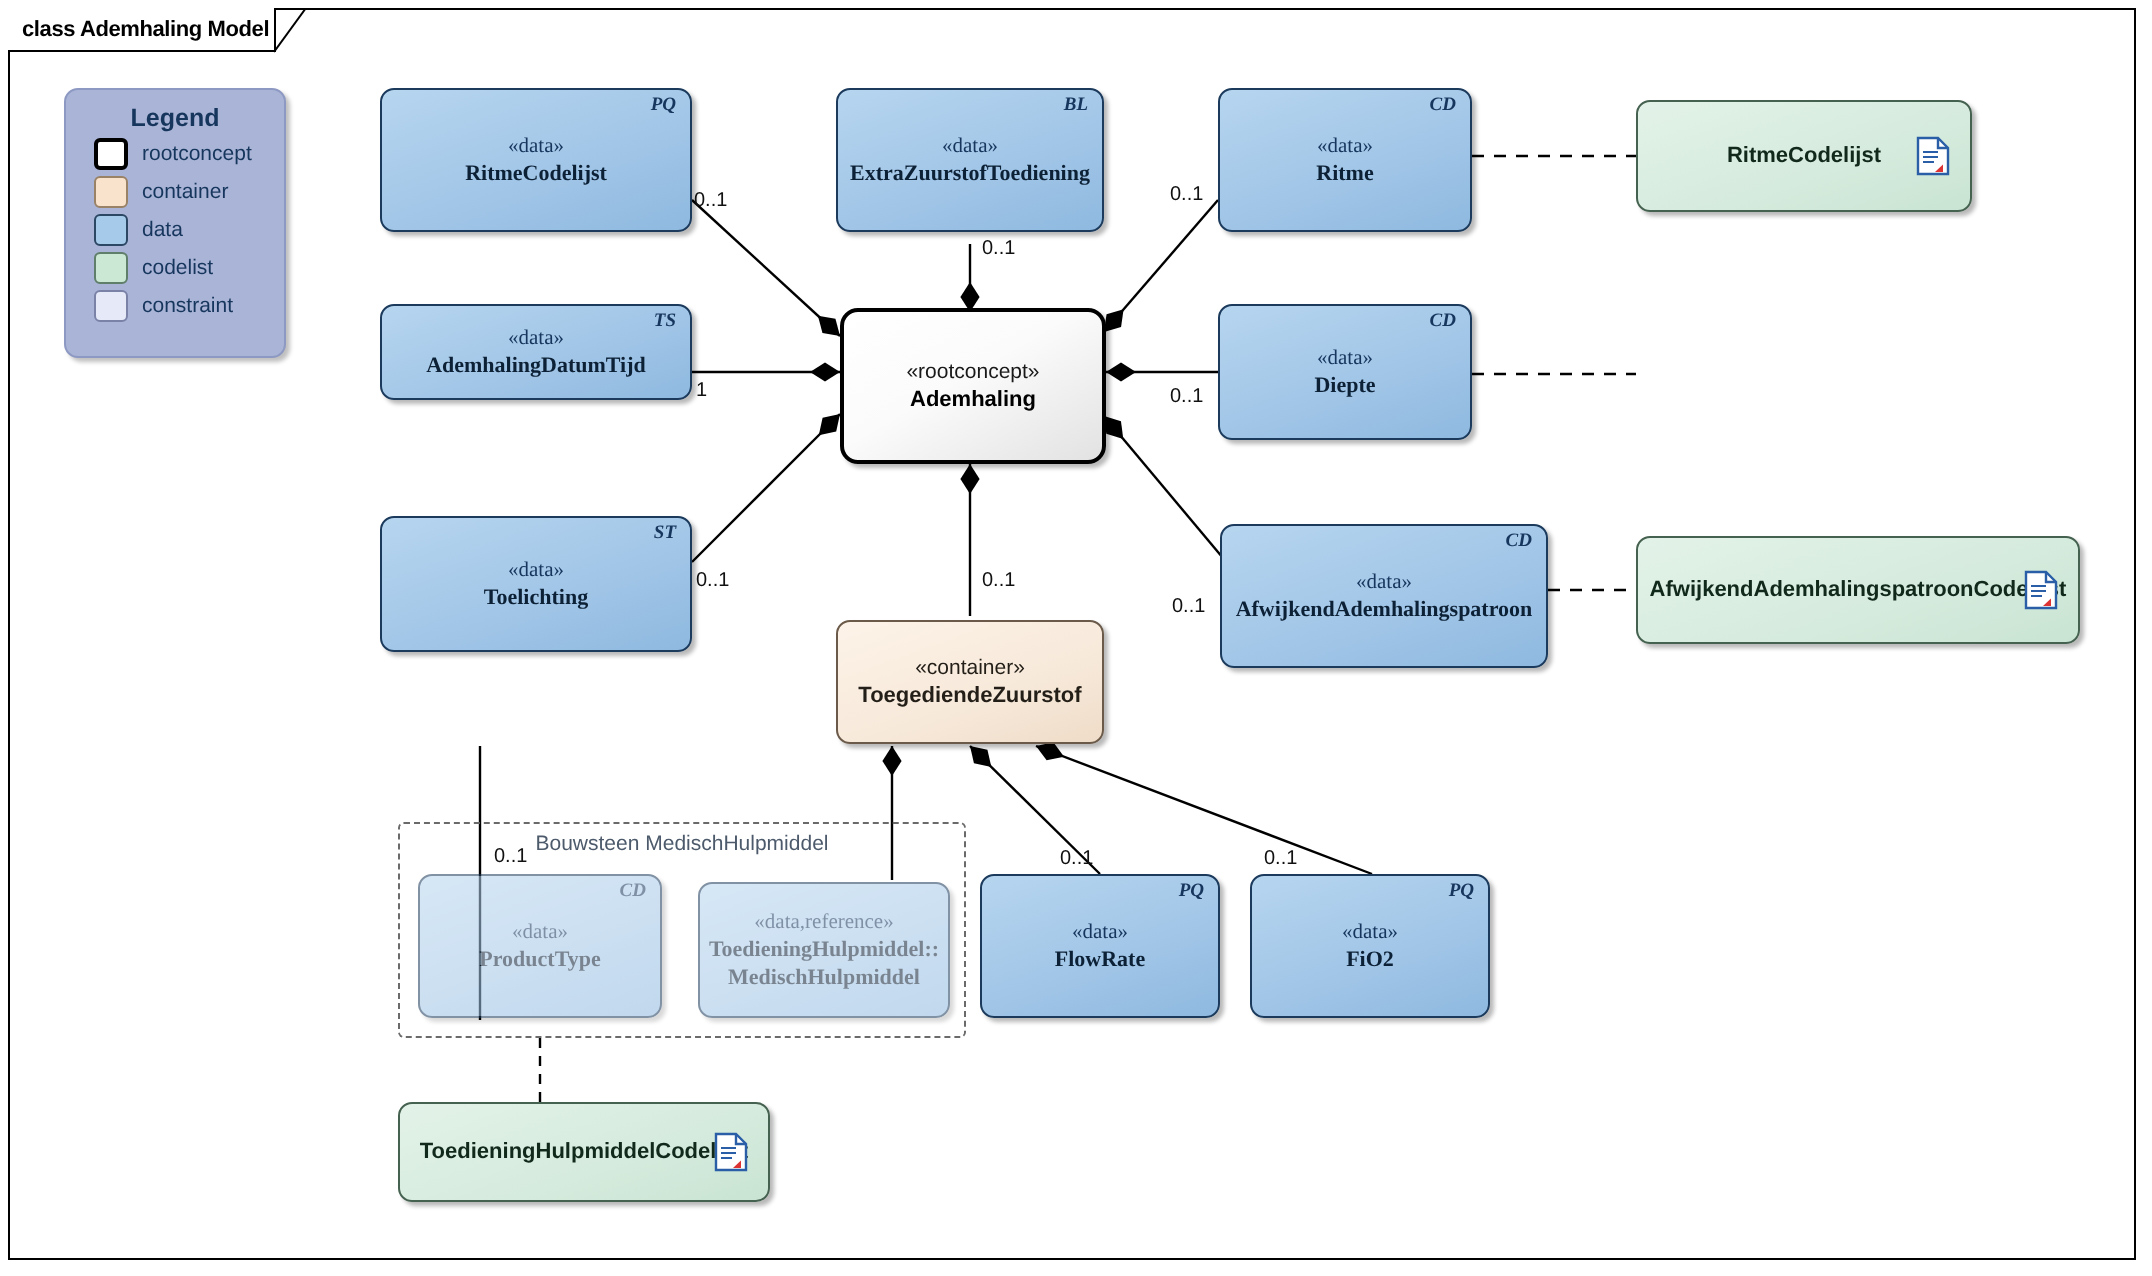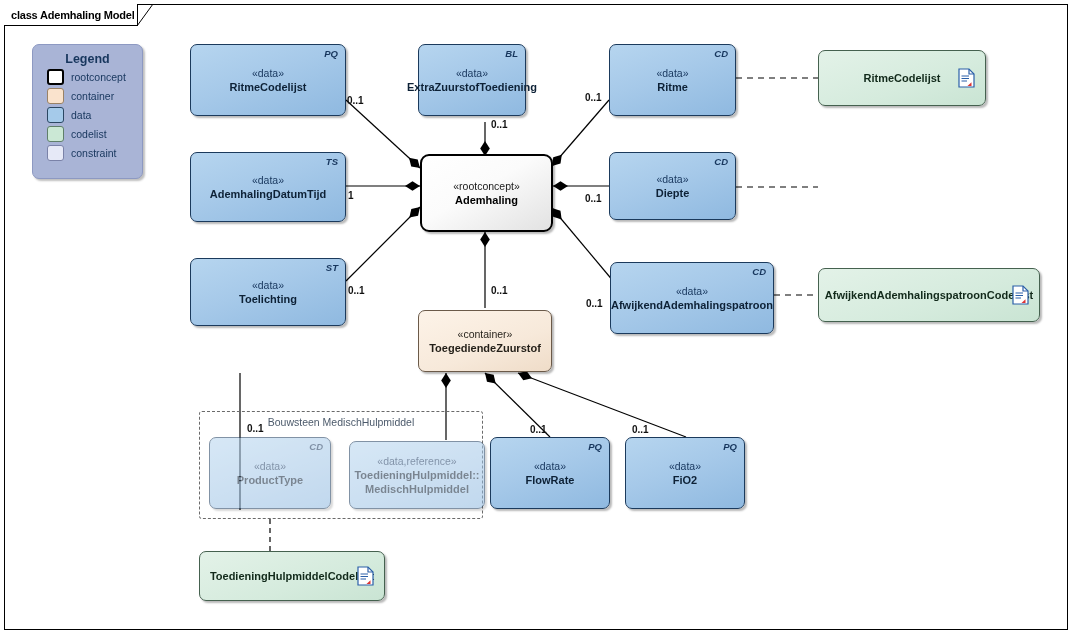--- a/index.html
+++ b/index.html
@@ -19,21 +19,21 @@
   #wires{position:absolute;left:0;top:0;width:1076px;height:638px;pointer-events:none;}
 
   
   .uml{position:absolute;box-sizing:border-box;border-radius:7px;border:1px solid #1b3a5c;
        box-shadow:2px 2px 2px rgba(0,0,0,0.28);display:flex;flex-direction:column;
        align-items:center;justify-content:center;text-align:center;}
   .uml .stereo{font-size:10.5px;color:#17365d;line-height:13px;}
   .uml .nm{font-size:11px;font-weight:bold;color:#0d2136;line-height:14px;}
   .uml .typ{position:absolute;top:3px;right:7px;font-size:9.5px;font-style:italic;font-weight:bold;color:#17365d;}
 
-  .k-data{background:linear-gradient(160deg,#b6d5ef 0%,#a6c9e9 45%,#8fb9e0 100%);}
+  .k-data{background:linear-gradient(160deg,#b6d5ef 0%,#a6c9e9 45%,#8fb9e0 100%);font-family:Liberation Serif, serif;}
   .k-container{background:linear-gradient(160deg,#fdf3e8 0%,#f7e9da 60%,#efdcc8 100%);border-color:#6b5a49;}
   .k-container .stereo,.k-container .nm{color:#231f18;}
   .k-root{background:linear-gradient(150deg,#ffffff 0%,#fbfbfb 45%,#e2e2e2 100%);
           border:2.5px solid #000;border-radius:9px;}
   .k-root .stereo{color:#1a1a1a;}
   .k-root .nm{color:#000;}
   .k-codelist{background:linear-gradient(160deg,#e3f2e8 0%,#d5ebdd 60%,#c9e4d3 100%);
               border-color:#45614f;justify-content:center;}
   .k-codelist .nm{font-size:11px;color:#11291a;}
   .faded{opacity:.55;}
@@ -53,21 +53,21 @@
   .lsw.codelist{background:#cbe8d5;border-color:#5f7f6a;}
   .lsw.constraint{background:#e6e9f7;border-color:#7a82a8;}
   .llab{font-size:10.5px;color:#17365d;margin-left:7px;}
 
   
   #pkg{position:absolute;left:199px;top:411px;width:284px;height:108px;
        border:1.5px dashed #6a6a6a;border-radius:3px;box-sizing:border-box;background:transparent;}
   #pkg .pkg-title{text-align:center;font-size:10.5px;color:#4c5a6b;margin-top:4px;}
 
   
-  .mult{position:absolute;font-size:10px;font-weight:bold;color:#111;white-space:nowrap;}
+  .mult{position:absolute;font-size:10px;font-weight:normal;color:#111;white-space:nowrap;}
 </style>
 </head>
 <body>
 
 <div id="canvas">
 
   <div class="frame"></div>
   <div class="frame-tab" id="ftab" style="width: 134px;"></div>
   <div class="frame-tab-inner">class Ademhaling Model</div>
   <div class="tab-slant" id="tslant" style="left: 137px;">
@@ -146,33 +146,33 @@
   <div id="pkg">
     <div class="pkg-title">Bouwsteen MedischHulpmiddel</div>
   </div>
 
   <div class="uml k-data" style="left:190px;top:44px;width:156px;height:72px;">
     <span class="typ">PQ</span>
     <span class="stereo">«data»</span>
     <span class="nm">RitmeCodelijst</span>
   </div>
 
-  <div class="uml k-data" style="left:418px;top:44px;width:108px;height:72px;">
+  <div class="uml k-data" style="left:418px;top:44px;width:134px;height:72px;">
     <span class="typ">BL</span>
     <span class="stereo">«data»</span>
     <span class="nm">ExtraZuurstofToediening</span>
   </div>
 
   <div class="uml k-data" style="left:609px;top:44px;width:127px;height:72px;">
     <span class="typ">CD</span>
     <span class="stereo">«data»</span>
     <span class="nm">Ritme</span>
   </div>
 
-  <div class="uml k-data" style="left:190px;top:152px;width:156px;height:70px;">
+  <div class="uml k-data" style="left:190px;top:152px;width:156px;height:48px;">
     <span class="typ">TS</span>
     <span class="stereo">«data»</span>
     <span class="nm">AdemhalingDatumTijd</span>
   </div>
 
   <div class="uml k-root" style="left:420px;top:154px;width:133px;height:78px;">
     <span class="stereo">«rootconcept»</span>
     <span class="nm">Ademhaling</span>
   </div>
 
@@ -198,21 +198,21 @@
     <span class="stereo">«container»</span>
     <span class="nm">ToegediendeZuurstof</span>
   </div>
 
   <div class="uml k-data faded" style="left:209px;top:437px;width:122px;height:72px;">
     <span class="typ">CD</span>
     <span class="stereo">«data»</span>
     <span class="nm">ProductType</span>
   </div>
 
-  <div class="uml k-data faded" style="left:349px;top:441px;width:136px;height:68px;">
+  <div class="uml k-data faded" style="left:349px;top:441px;width:126px;height:68px;">
     <span class="stereo">«data,reference»</span>
     <span class="nm">ToedieningHulpmiddel::</span>
     <span class="nm">MedischHulpmiddel</span>
   </div>
 
   <div class="uml k-data" style="left:490px;top:437px;width:120px;height:72px;">
     <span class="typ">PQ</span>
     <span class="stereo">«data»</span>
     <span class="nm">FlowRate</span>
   </div>

